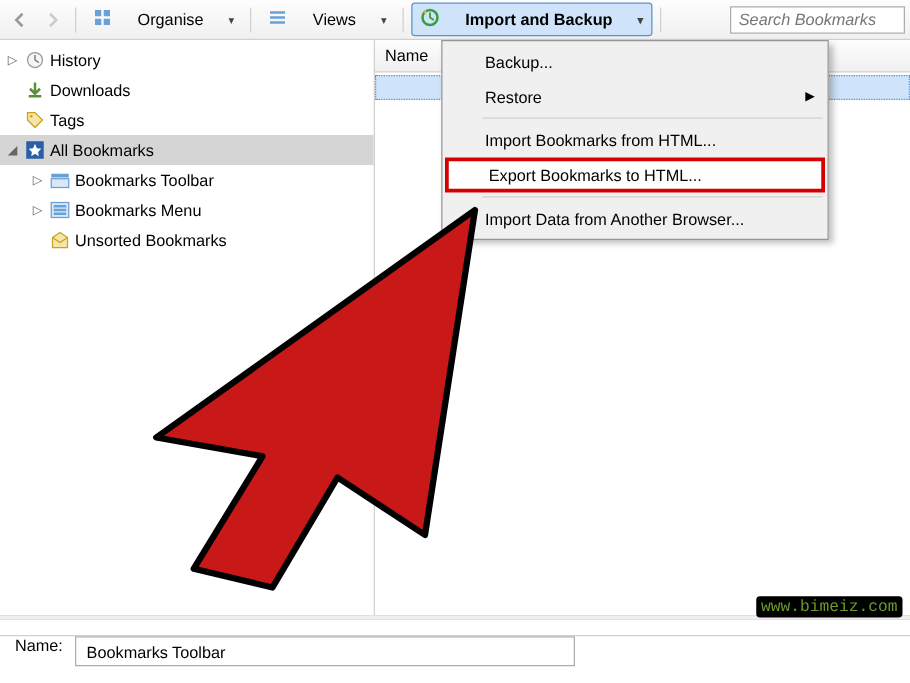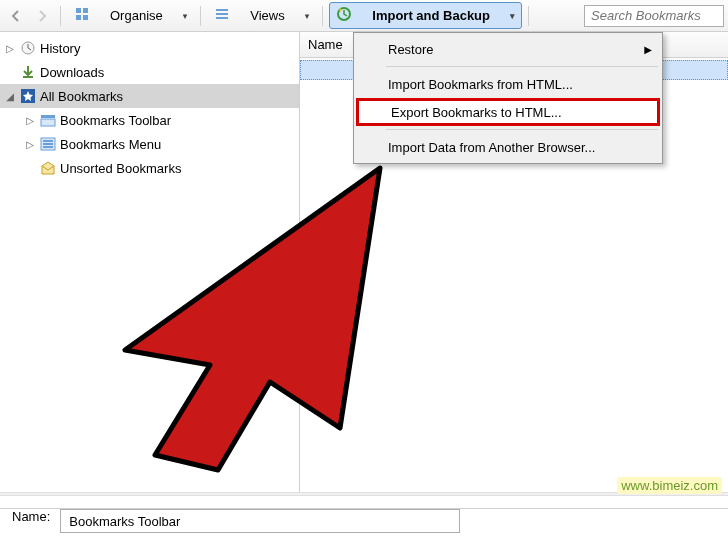--- a/index.html
+++ b/index.html
@@ -35,21 +35,21 @@
     
     .bottom-panel { position: absolute; bottom: 0; left: 0; right: 0; height: 38px; border-top: 1px solid #d0d0d0; background: #fff; display: flex; align-items: flex-start; padding: 0 12px; gap: 10px; }
     .name-input { height: 24px; border: 1px solid #abadb3; padding: 2px 8px; width: 400px; background: #fff; }
     
     .bottom-divider { position: absolute; left: 0; right: 0; bottom: 50px; height: 4px; background: #f0f0f0; border-top: 1px solid #e0e0e0; border-bottom: 1px solid #e0e0e0;}
     
     .big-arrow { position: absolute; top: 150px; left: 100px; z-index: 200; pointer-events: none; }
     
     .watermark { position: absolute; right: 6px; bottom: 52px; z-index: 300; text-align: right; }
     .watermark-cn { font-size: 24px; font-weight: bold; color: #6a9a2a; text-shadow: 1px 1px 0 #fff; letter-spacing: 2px; }
-    .watermark-url { font-size: 13px; color: #6a9a2a; background: #fef9c3; padding: 1px 4px; border-radius: 3px; }
+    .watermark-url { font-size: 13px; color: #6a9a2a; background: #000000; padding: 1px 4px; border-radius: 3px; font-family: Liberation Mono, monospace; }
     
     .icon-svg { width: 16px; height: 16px; }
   </style>
 </head>
 <body>
 
 <div class="toolbar">
   <div class="nav-arrow">
     <svg class="icon-svg" viewBox="0 0 16 16">
         <path d="M10 3 L5 8 L10 13" fill="none" stroke="#999" stroke-width="2"></path>
@@ -116,20 +116,30 @@
     <div class="tree-item">
       <span class="expander empty">▷</span>
       <span class="tree-icon">
           <svg class="icon-svg" viewBox="0 0 16 16">
             <path d="M8 2 L8 10 M4 7 L8 11 L12 7" stroke="#5a8f3a" stroke-width="2" fill="none"></path>
             <rect x="3" y="12" width="10" height="2" fill="#5a8f3a"></rect>
           </svg>
         </span>
       <span>Downloads</span>
     </div>
+    <div class="tree-item">
+      <span class="expander empty">▷</span>
+      <span class="tree-icon">
+          <svg class="icon-svg" viewBox="0 0 16 16">
+            <path d="M2 2 L8 2 L14 8 L8 14 L2 8 Z" fill="#f5e6a8" stroke="#c9a020"></path>
+            <circle cx="5" cy="5" r="1" fill="#c9a020"></circle>
+          </svg>
+        </span>
+      <span>Tags</span>
+    </div>
     <div class="tree-item selected">
       <span class="expander">◢</span>
       <span class="tree-icon">
           <svg class="icon-svg" viewBox="0 0 16 16">
             <rect x="1" y="1" width="14" height="14" fill="#2a5fa8"></rect>
             <path d="M8 3 L9.5 6.5 L13 7 L10.5 9.5 L11 13 L8 11 L5 13 L5.5 9.5 L3 7 L6.5 6.5 Z" fill="#fff"></path>
           </svg>
         </span>
       <span>All Bookmarks</span>
     </div>
@@ -171,20 +181,23 @@
     <div class="col-header">
       <span>Name</span>
       <span style="overflow:hidden">Location</span>
     </div>
     <div class="row-selected"></div>
   </div>
 </div>
 
 <div class="dropdown-menu">
   <div class="menu-item">
+    <span>Backup...</span>
+  </div>
+  <div class="menu-item">
     <span>Restore</span>
     <span class="submenu-arrow">▶</span>
   </div>
   <div class="menu-sep"></div>
   <div class="menu-item">
     <span>Import Bookmarks from HTML...</span>
   </div>
   <div class="menu-item highlighted">
     <span>Export Bookmarks to HTML...</span>
   </div>

